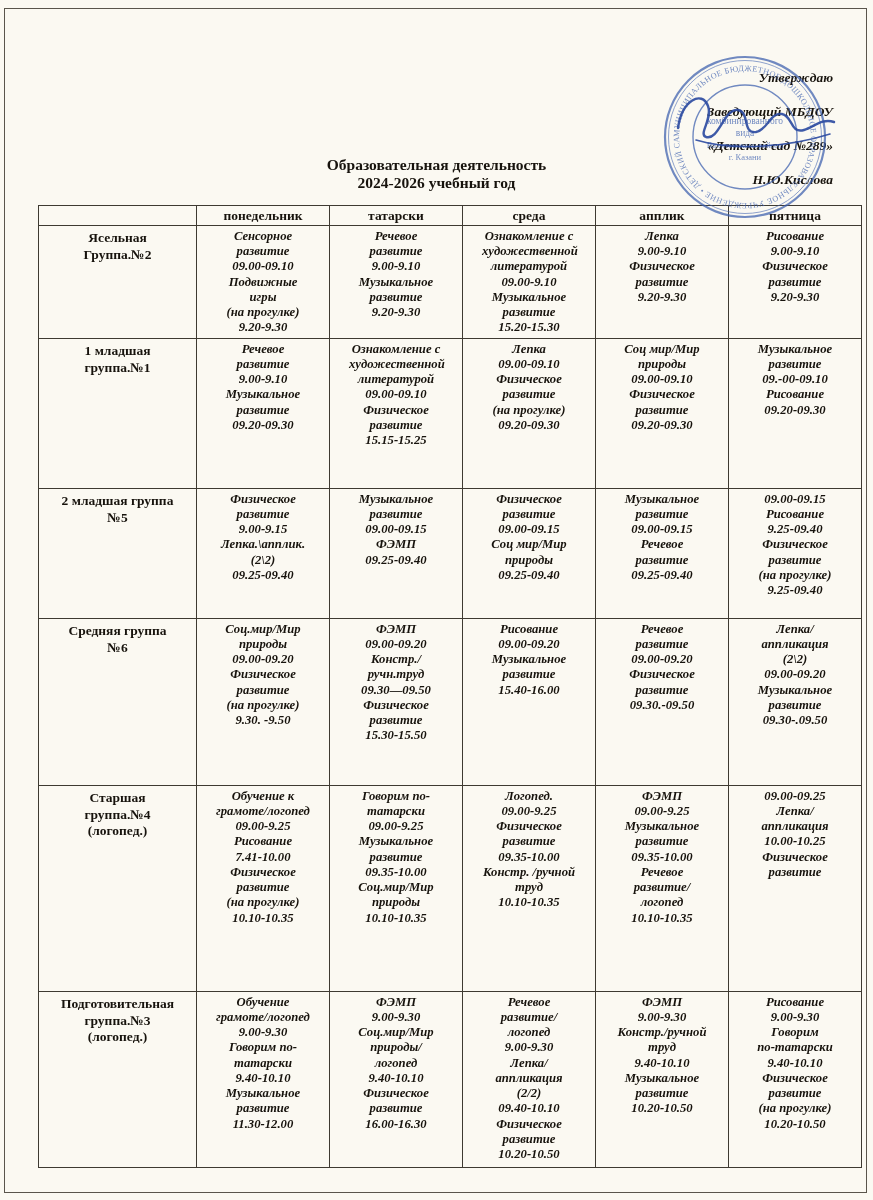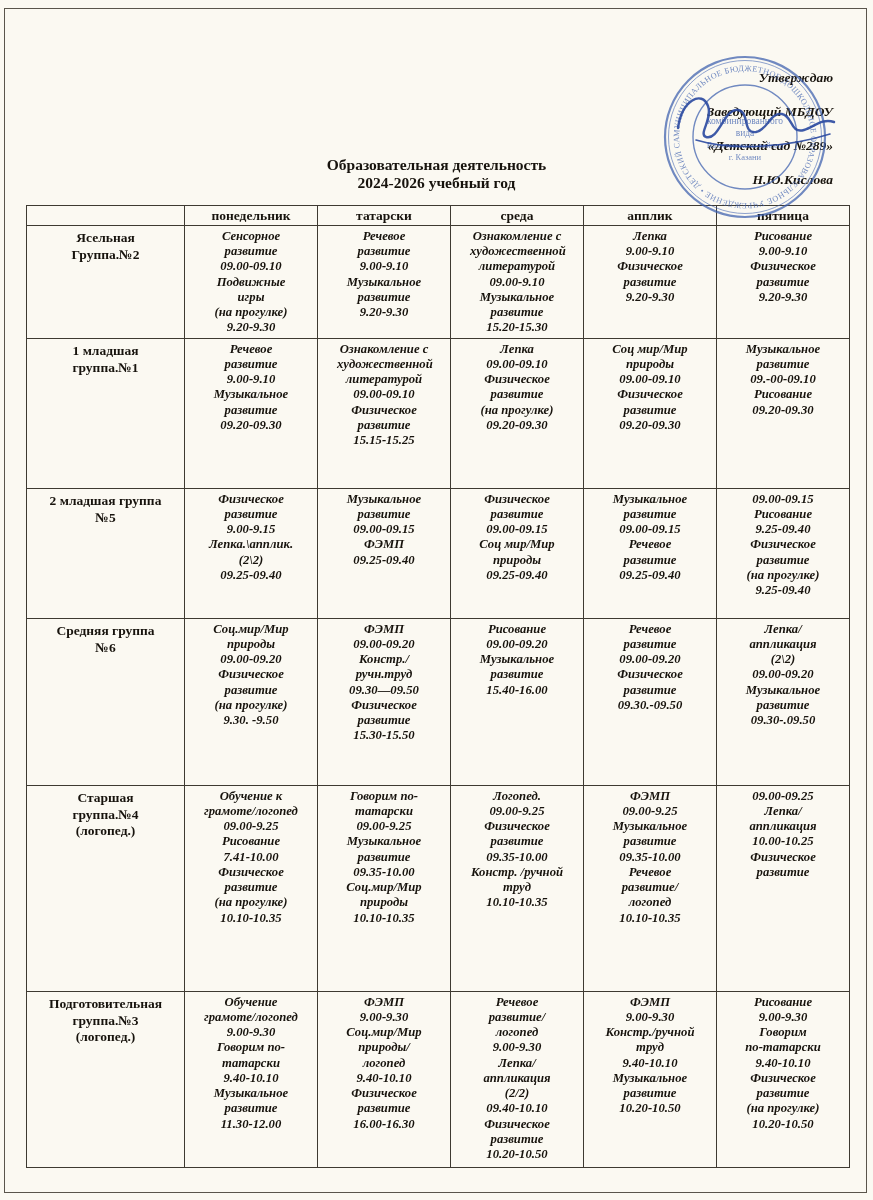--- a/index.html
+++ b/index.html
@@ -17,21 +17,21 @@
     position:absolute; top:52px; right:40px; z-index:2;
     text-align:right; font-weight:bold; font-size:13.5px; line-height:17px;
     white-space:pre-line;
     font-style:italic;
   }
   .title {
     position:absolute; top:136px; left:0; width:100%; z-index:2;
     text-align:center; font-weight:bold; font-size:15.5px; line-height:18px;margin-top:20px;
   }
   table.schedule {
-    position:absolute; top:205px; left:26px; width:824px; z-index:2;
+    position:absolute; top:205px; left:38px; width:824px; z-index:2;
     border-collapse:collapse; table-layout:fixed;
   }
   .schedule th, .schedule td {
     border:1.6px solid #3e3a32; font-weight:bold; text-align:center;
     vertical-align:top; white-space:pre-line; overflow:hidden;
   }
   .schedule thead th { font-size:13.5px; vertical-align:middle; padding:1px 2px; }
   .schedule th.group { font-size:13.5px; line-height:1.25; padding:4px 2px; }
   .schedule td.cell { font-size:12.7px; line-height:1.2; padding:3px 19px 2px;font-style:italic; }
   .stamp { position:absolute; left:652px; top:44px; z-index:3; opacity:0.72; }

